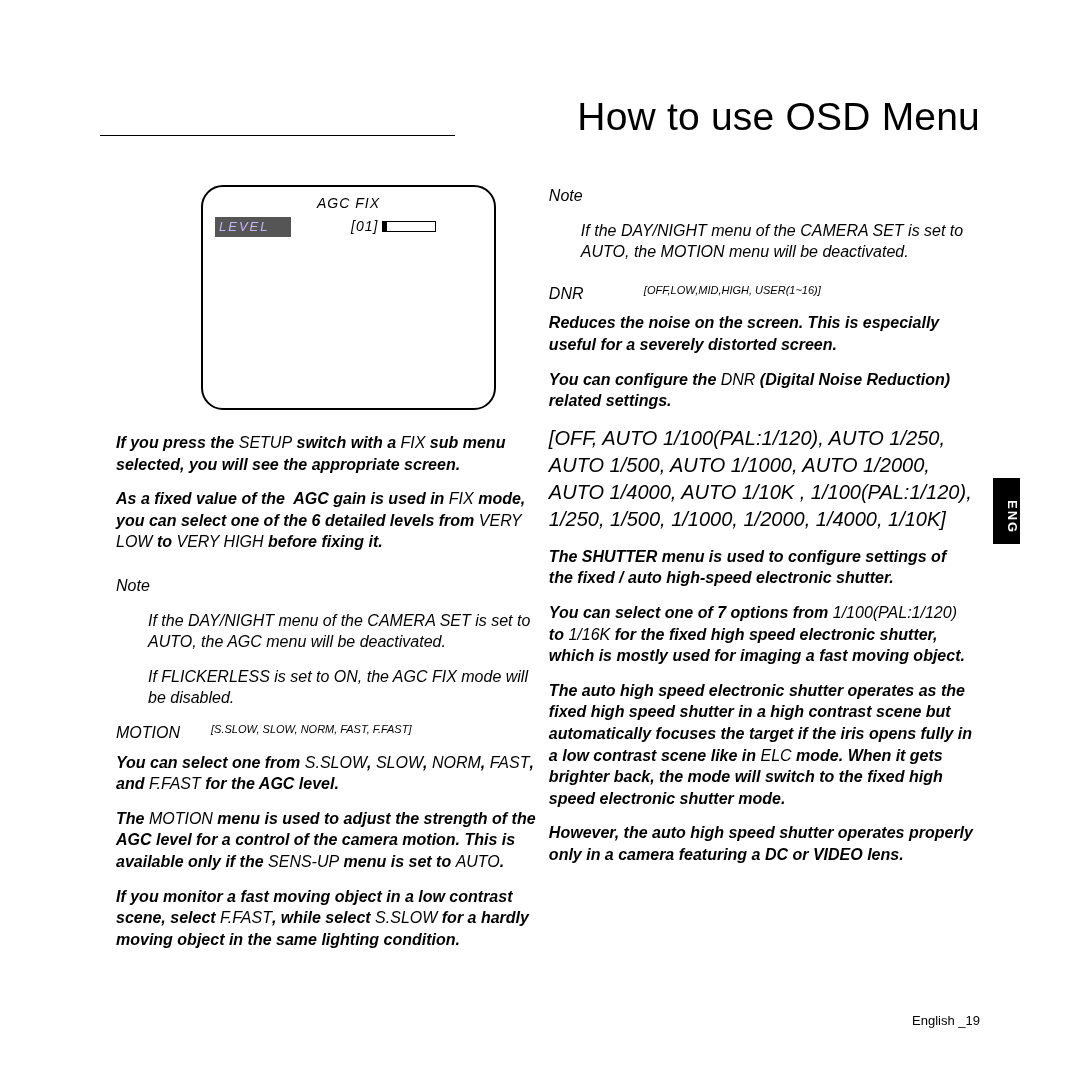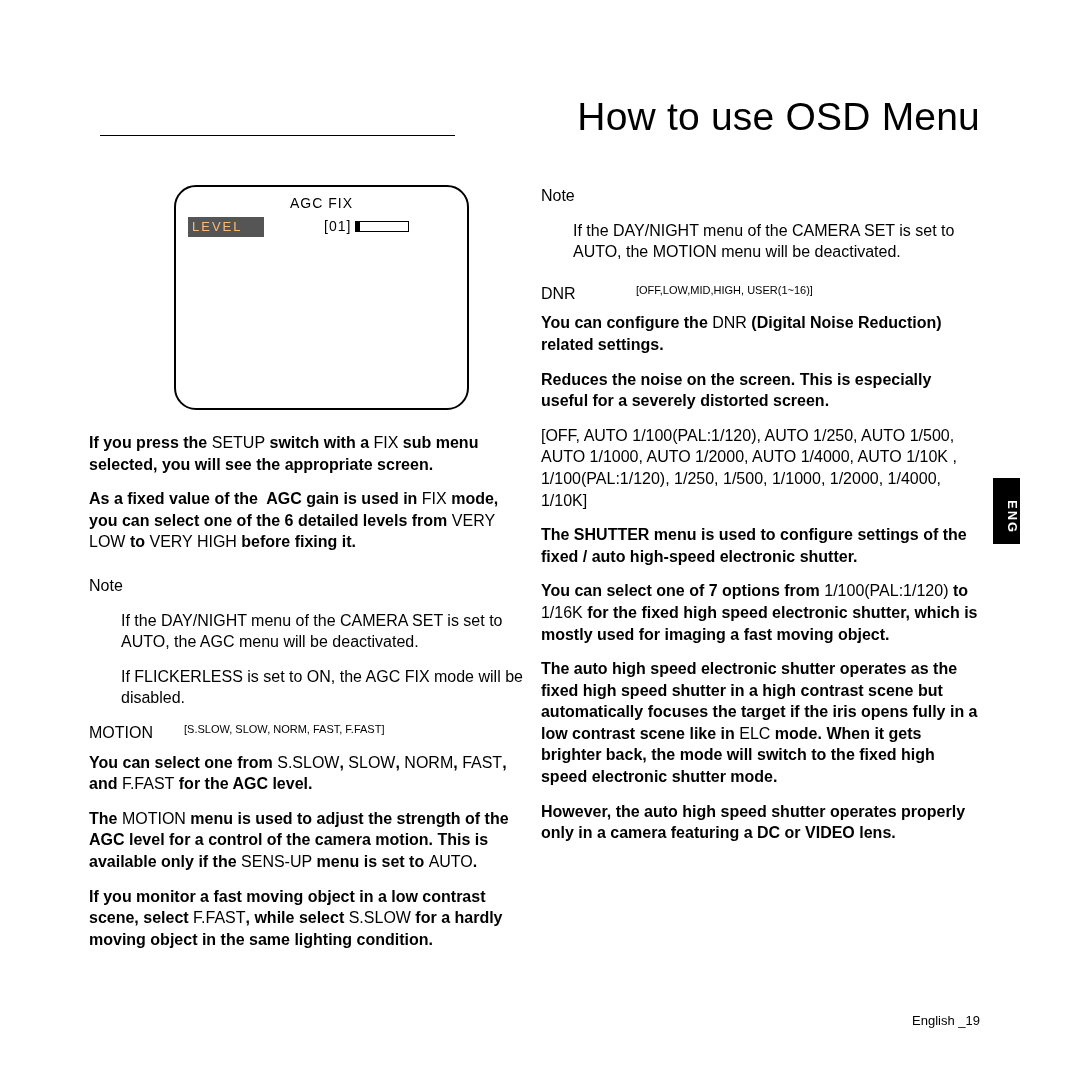--- a/index.html
+++ b/index.html
@@ -26,44 +26,45 @@
     margin-right: 0;
     position: absolute;
     top: 95px;
     right: 100px;
     letter-spacing: 0.2px;
   }
   .columns {
     display: flex;
     position: absolute;
     top: 185px;
-    left: 89px;
+    left: 116px;
     right: 88px;
-    gap: 14px;
+    gap: 8px;
+    font-style: italic;
   }
   .col {
     flex: 0 0 48.5%;
     font-size: 16px;
     line-height: 1.35;
   }
   .osd-box {
     border: 2px solid #000;
     border-radius: 22px;
     width: 295px;
     height: 225px;
     margin-left: 85px;
     margin-bottom: 22px;
     padding: 7px 12px 10px 12px;
     font-family: Arial, sans-serif;
     font-size: 14px;
     letter-spacing: 1px;
   }
   .osd-title { text-align: center; margin-bottom: 4px; }
   .osd-row { display:flex; align-items:center; height:20px; }
-  .osd-row .lbl { width:76px; background:#555; color:#fdba74; padding:1px 4px; font-size:13px; letter-spacing:2px;}
+  .osd-row .lbl { width:76px; background:#555; color:#c4b5fd; padding:1px 4px; font-size:13px; letter-spacing:2px;}
   .osd-row .val { margin-left: 60px; }
   .slider {
     display:inline-block; width:54px; height:11px; border:1px solid #000; margin-left:4px;
     vertical-align:middle; position:relative;
   }
   .slider:before{content:"";display:block;width:4px;height:9px;background:#000;position:absolute;left:0;top:0;}
   .para { margin-bottom: 13px; }
   .b { font-weight: bold; }
   .nb { font-weight: normal; }
   .opt-row { display:flex; margin-bottom:8px; }
@@ -137,26 +138,26 @@
   </div>
 
   <div class="col">
     <div class="para">Note</div>
     <div class="para indent">If the DAY/NIGHT menu of the CAMERA SET is set to AUTO, the MOTION menu will be deactivated.</div>
 
     <div class="opt-row" style="margin-top:20px">
       <span class="opt-label">DNR</span>
       <span class="opt-vals">[OFF,LOW,MID,HIGH, USER(1~16)]</span>
     </div>
+    <div class="para b">Reduces the noise on the screen. This is especially useful for a severely distorted screen.</div>
     <div class="para b">
       You can configure the <span class="nb">DNR</span> (Digital Noise Reduction) related settings.
     </div>
-    <div class="para b">Reduces the noise on the screen. This is especially useful for a severely distorted screen.</div>
 
-    <div class="para" style="font-size:16px">[OFF, AUTO 1/100(PAL:1/120), AUTO 1/250, AUTO 1/500, AUTO 1/1000, AUTO 1/2000, AUTO 1/4000, AUTO 1/10K , 1/100(PAL:1/120), 1/250, 1/500, 1/1000, 1/2000, 1/4000, 1/10K]</div>
+    <div class="para" style="font-size:20px">[OFF, AUTO 1/100(PAL:1/120), AUTO 1/250, AUTO 1/500, AUTO 1/1000, AUTO 1/2000, AUTO 1/4000, AUTO 1/10K , 1/100(PAL:1/120), 1/250, 1/500, 1/1000, 1/2000, 1/4000, 1/10K]</div>
 
     <div class="para b">
       The SHUTTER menu is used to configure settings of the fixed / auto high-speed electronic shutter.
     </div>
     <div class="para b">
       You can select one of 7 options from <span class="nb">1/100(PAL:1/120)</span> to <span class="nb">1/16K</span> for the fixed high speed electronic shutter, which is mostly used for imaging a fast moving object.
     </div>
     <div class="para b">
       The auto high speed electronic shutter operates as the fixed high speed shutter in a high contrast scene but automatically focuses the target if the iris opens fully in a low contrast scene like in <span class="nb">ELC</span> mode. When it gets brighter back, the mode will switch to the fixed high speed electronic shutter mode.
     </div>

